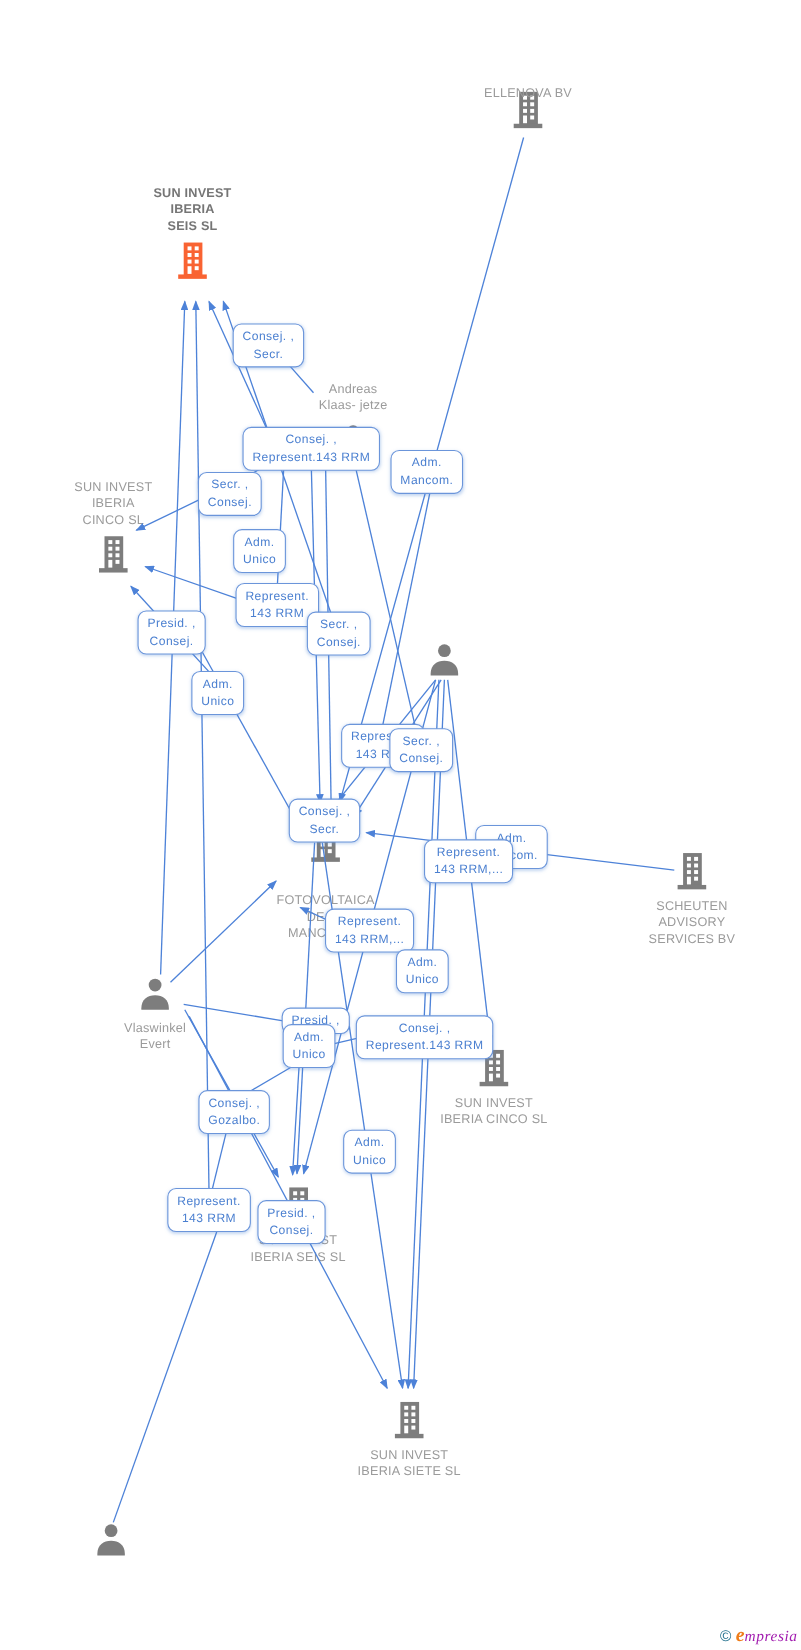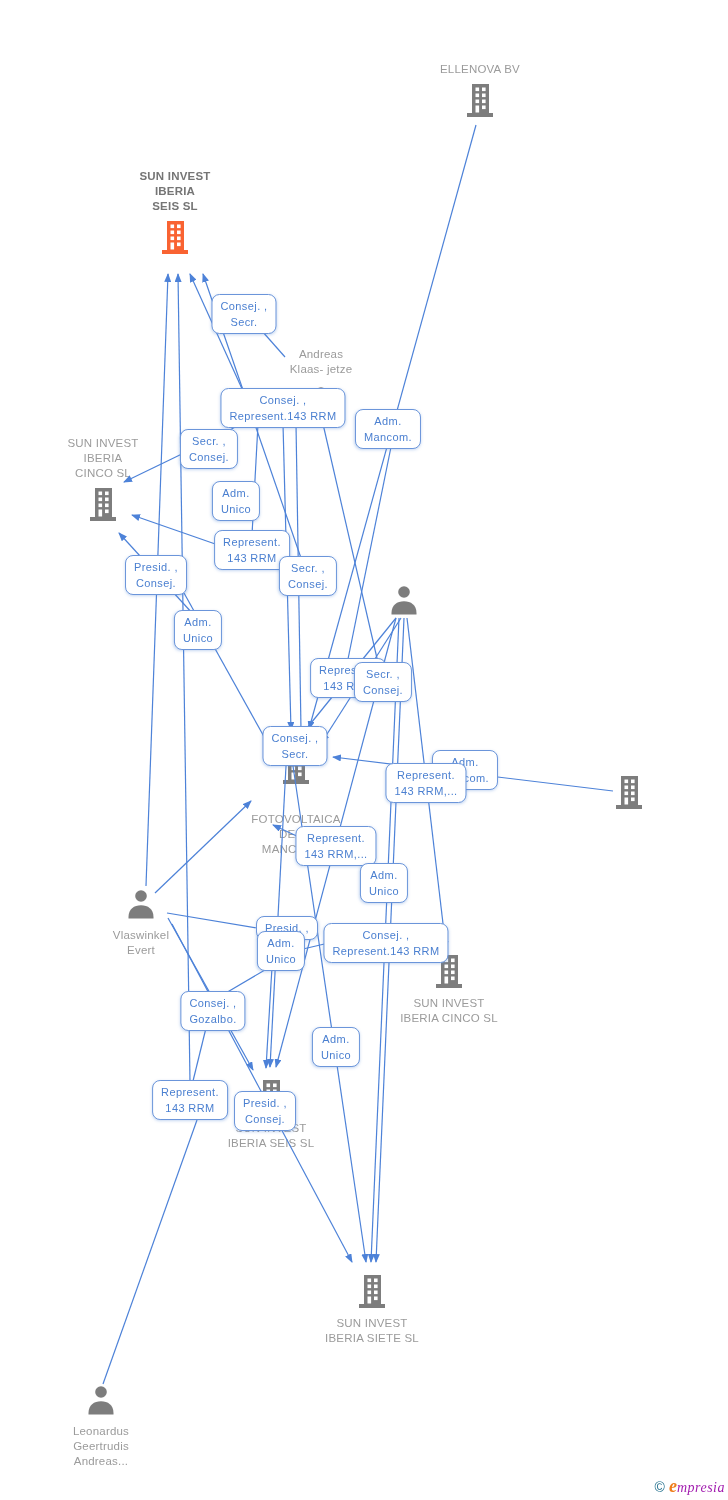--- a/index.html
+++ b/index.html
@@ -42,21 +42,21 @@
         <rect x="6" y="32" width="26" height="4" fill="#7d7d7d"></rect>
         <rect x="14.5" y="6.5" width="3.6" height="3.6" fill="#fff"></rect>
         <rect x="21" y="6.5" width="3.6" height="3.6" fill="#fff"></rect>
         <rect x="14.5" y="12.5" width="3.6" height="3.6" fill="#fff"></rect>
         <rect x="21" y="12.5" width="3.6" height="3.6" fill="#fff"></rect>
         <rect x="14.5" y="18.5" width="3.6" height="3.6" fill="#fff"></rect>
         <rect x="21" y="18.5" width="3.6" height="3.6" fill="#fff"></rect>
         <rect x="14.5" y="24.5" width="3.6" height="7" fill="#fff"></rect>
         <rect x="21" y="24.5" width="3.6" height="3.6" fill="#fff"></rect>
       </svg></div>
-    <div class="node-label" style="left: 410px; top: 62px;">
+    <div class="node-label" style="left: 410px; top: 78px;">
       <div>ELLENOVA BV</div>
     </div>
     <div class="node-icon" style="left: 175px; top: 240px;"><svg width="38" height="40" viewBox="0 0 38 40">
         <rect x="11" y="3" width="17" height="30" fill="#f96332"></rect>
         <rect x="6" y="32" width="26" height="4" fill="#f96332"></rect>
         <rect x="14.5" y="6.5" width="3.6" height="3.6" fill="#fff"></rect>
         <rect x="21" y="6.5" width="3.6" height="3.6" fill="#fff"></rect>
         <rect x="14.5" y="12.5" width="3.6" height="3.6" fill="#fff"></rect>
         <rect x="21" y="12.5" width="3.6" height="3.6" fill="#fff"></rect>
         <rect x="14.5" y="18.5" width="3.6" height="3.6" fill="#fff"></rect>
@@ -120,20 +120,25 @@
         <rect x="6" y="32" width="26" height="4" fill="#7d7d7d"></rect>
         <rect x="14.5" y="6.5" width="3.6" height="3.6" fill="#fff"></rect>
         <rect x="21" y="6.5" width="3.6" height="3.6" fill="#fff"></rect>
         <rect x="14.5" y="12.5" width="3.6" height="3.6" fill="#fff"></rect>
         <rect x="21" y="12.5" width="3.6" height="3.6" fill="#fff"></rect>
         <rect x="14.5" y="18.5" width="3.6" height="3.6" fill="#fff"></rect>
         <rect x="21" y="18.5" width="3.6" height="3.6" fill="#fff"></rect>
         <rect x="14.5" y="24.5" width="3.6" height="7" fill="#fff"></rect>
         <rect x="21" y="24.5" width="3.6" height="3.6" fill="#fff"></rect>
       </svg></div>
+    <div class="node-label" style="left: 559px; top: 817px;">
+      <div>SCHEUTEN</div>
+      <div>ADVISORY</div>
+      <div>SERVICES BV</div>
+    </div>
     <div class="node-icon" style="left: 141px; top: 906px;"><svg width="32" height="33" viewBox="0 0 32 33">
         <circle cx="16" cy="8.5" r="5.8" fill="#7d7d7d"></circle>
         <path d="M3.5,31 v-1.5 c0,-8 5.6,-11.8 12.5,-11.8 s12.5,3.8 12.5,11.8 V31 z" fill="#7d7d7d"></path>
       </svg></div>
     <div class="node-label" style="left: 71px; top: 928px;">
       <div>Vlaswinkel</div>
       <div>Evert</div>
     </div>
     <div class="node-icon" style="left: 449px; top: 974px;"><svg width="38" height="40" viewBox="0 0 38 40">
         <rect x="11" y="3" width="17" height="30" fill="#7d7d7d"></rect>
@@ -180,25 +185,20 @@
         <rect x="21" y="24.5" width="3.6" height="3.6" fill="#fff"></rect>
       </svg></div>
     <div class="node-label" style="left: 302px; top: 1316px;">
       <div>SUN INVEST</div>
       <div>IBERIA SIETE SL</div>
     </div>
     <div class="node-icon" style="left: 101px; top: 1402px;"><svg width="32" height="33" viewBox="0 0 32 33">
         <circle cx="16" cy="8.5" r="5.8" fill="#7d7d7d"></circle>
         <path d="M3.5,31 v-1.5 c0,-8 5.6,-11.8 12.5,-11.8 s12.5,3.8 12.5,11.8 V31 z" fill="#7d7d7d"></path>
       </svg></div>
-    <div class="node-label" style="left: 31px; top: 1424px;">
-      <div>Leonardus</div>
-      <div>Geertrudis</div>
-      <div>Andreas...</div>
-    </div>
     <svg id="edge-layer" width="728" height="1500">
       <defs>
         <marker id="arw" markerWidth="9" markerHeight="7" refX="8" refY="3.5" orient="auto" markerUnits="userSpaceOnUse">
           <path d="M0,0 L9,3.5 L0,7 Z" fill="#4d82d8"></path>
         </marker>
       </defs>
       <line x1="103" y1="1384" x2="197" y2="1120" stroke="#4d82d8" stroke-width="1.2"></line>
       <line x1="190" y1="1082" x2="178" y2="274" stroke="#4d82d8" stroke-width="1.2" marker-end="url(#arw)"></line>
       <line x1="146" y1="886" x2="168" y2="274" stroke="#4d82d8" stroke-width="1.2" marker-end="url(#arw)"></line>
       <line x1="243" y1="391" x2="190" y2="274" stroke="#4d82d8" stroke-width="1.2" marker-end="url(#arw)"></line>

